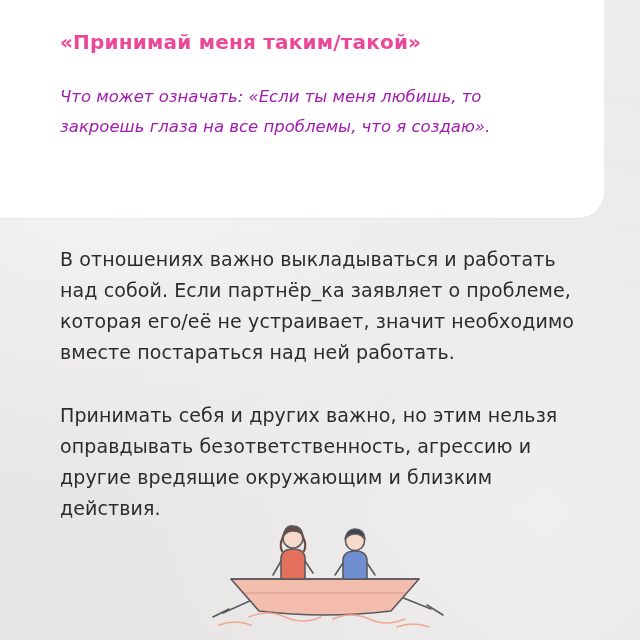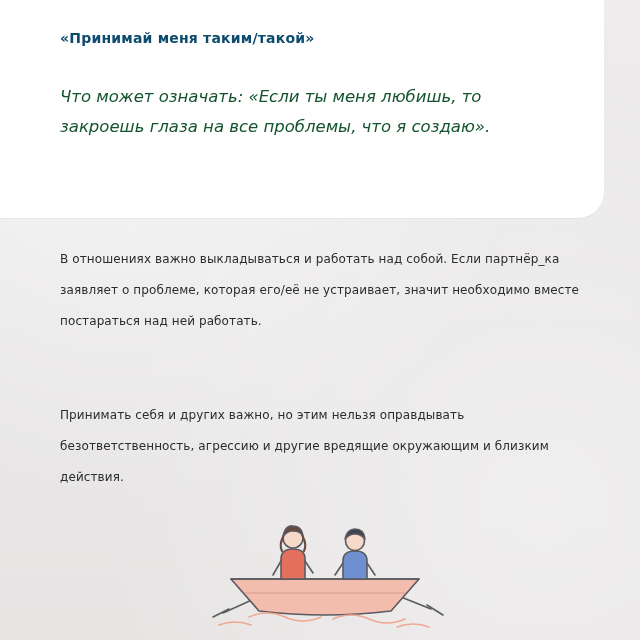--- a/index.html
+++ b/index.html
@@ -32,42 +32,42 @@
     background: #ffffff;
     border-bottom-right-radius: 26px;
     box-shadow: 0 1px 0 rgba(0,0,0,0.03);
   }
   .card-title {
     position: absolute;
     left: 60px;
     top: 30px;
     width: 500px;
     font-family: "DejaVu Sans", sans-serif;
-    font-size: 14px;
+    font-size: 20px;
     font-weight: bold;
-    color: #0c4a6e;
+    color: #ec4899;
     letter-spacing: 0.2px;
   }
   .card-body {
     position: absolute;
     left: 60px;
     top: 82px;
     width: 490px;
     font-family: "DejaVu Sans", sans-serif;
     font-style: italic;
     font-size: 16.5px;
     line-height: 30px;
-    color: #14532d;
+    color: #a21caf;
   }
   .para {
     position: absolute;
     left: 60px;
     width: 520px;
     font-family: "DejaVu Sans", sans-serif;
-    font-size: 12px;
+    font-size: 19px;
     line-height: 31px;
     color: #2c2c30;
     letter-spacing: 0.1px;
   }
   #para-1 { top: 244px; }
   #para-2 { top: 392px; margin-top: 8px; }
 
   .illustration {
     position: absolute;
     left: 175px;

